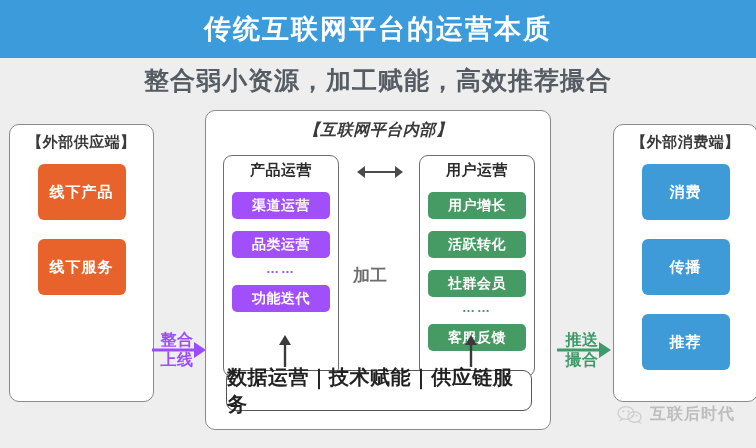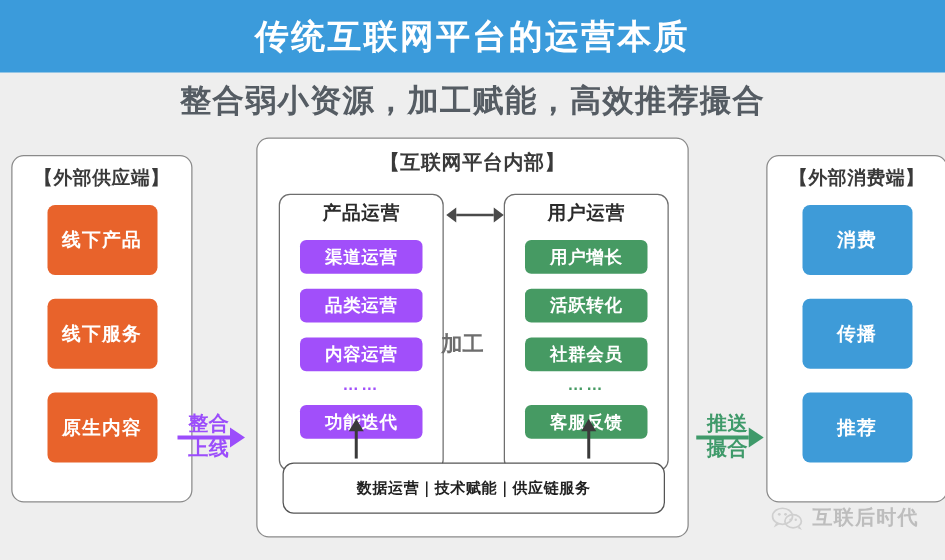--- a/index.html
+++ b/index.html
@@ -72,30 +72,30 @@
   .chip.consume  { background: #3e9bd8; }
   .chip-gap { height: 19px; }
   .chip-first { margin-top: 12px; font-family: Liberation Mono, monospace; }
 
   
   .center-panel {
     left: 205px; top: 8px;
     width: 346px; height: 320px;
     padding-top: 9px;
   }
-  .center-title { font-size: 16px; }
+  .center-title { font-size: 16px; font-style: italic; }
 
   .ops-row {
     position: absolute;
     top: 44px; left: 0; width: 346px;
     display: flex; justify-content: space-between;
     padding: 0 17px;
   }
   .ops-box {
-    width: 132px;
+    width: 116px;
     background: #ffffff;
     border: 1.5px solid #6e6e6e;
     border-radius: 9px;
     padding: 5px 0 19px 0;
   }
   .ops-head {
     text-align: center;
     color: #2b2b2b;
     font-size: 15px;
     font-weight: bold;
@@ -145,35 +145,35 @@
   
   .foundation {
     position: absolute;
     left: 20px; top: 259px;
     width: 306px; height: 41px;
     background: #ffffff;
     border: 1.5px solid #555555;
     border-radius: 9px;
     display: flex; align-items: center; justify-content: center;
     color: #222222;
-    font-size: 12px;
+    font-size: 20px;
     font-weight: bold;
     letter-spacing: 0.5px;
   }
   .up-arrow { position: absolute; width: 14px; height: 32px; }
   .up-arrow.left-a  { left: 72px;  top: 224px; }
   .up-arrow.right-a { left: 258px; top: 224px; }
 
   
   .flow {
     position: absolute;
     width: 62px;
     text-align: center;
   }
-  .flow.integrate { left: 136px; top: 228px; }
+  .flow.integrate { left: 146px; top: 228px; }
   .flow.push      { left: 551px; top: 228px; }
   .flow-text {
     font-size: 16px;
     font-weight: bold;
     line-height: 20px;
     letter-spacing: 0.5px;
   }
   .flow.integrate .flow-text { color: #9b4dfb; }
   .flow.push .flow-text      { color: #3f9a6a; }
   .flow-arrow { position: absolute; top: 10px; left: 4px; }
@@ -203,42 +203,40 @@
 </div>
 
 <div class="stage">
 
   <div class="panel side-panel left">
     <div class="panel-title">【外部供应端】</div>
     <div class="chip supply chip-first">线下产品</div>
     <div class="chip-gap"></div>
     <div class="chip supply">线下服务</div>
     <div class="chip-gap"></div>
-    <div class="chip supply">原生内容</div>
   </div>
 
   <div class="flow integrate">
     <div class="flow-text">整合</div>
     <div class="flow-text">上线</div>
     <svg class="flow-arrow" width="56" height="20" viewBox="0 0 56 20">
       <line x1="2" y1="10" x2="44" y2="10" stroke="#9b4dfb" stroke-width="3.2"></line>
       <polygon points="44,2 56,10 44,18" fill="#9b4dfb"></polygon>
     </svg>
   </div>
 
   <div class="panel center-panel">
     <div class="panel-title center-title">【互联网平台内部】</div>
 
     <div class="ops-row">
 
       <div class="ops-box">
         <div class="ops-head">产品运营</div>
         <div class="tag product">渠道运营</div>
         <div class="tag product">品类运营</div>
-        <div class="tag product">内容运营</div>
         <div class="ellipsis product">……</div>
         <div class="tag product">功能迭代</div>
       </div>
 
       <div class="ops-box">
         <div class="ops-head">用户运营</div>
         <div class="tag user">用户增长</div>
         <div class="tag user">活跃转化</div>
         <div class="tag user">社群会员</div>
         <div class="ellipsis user">……</div>

